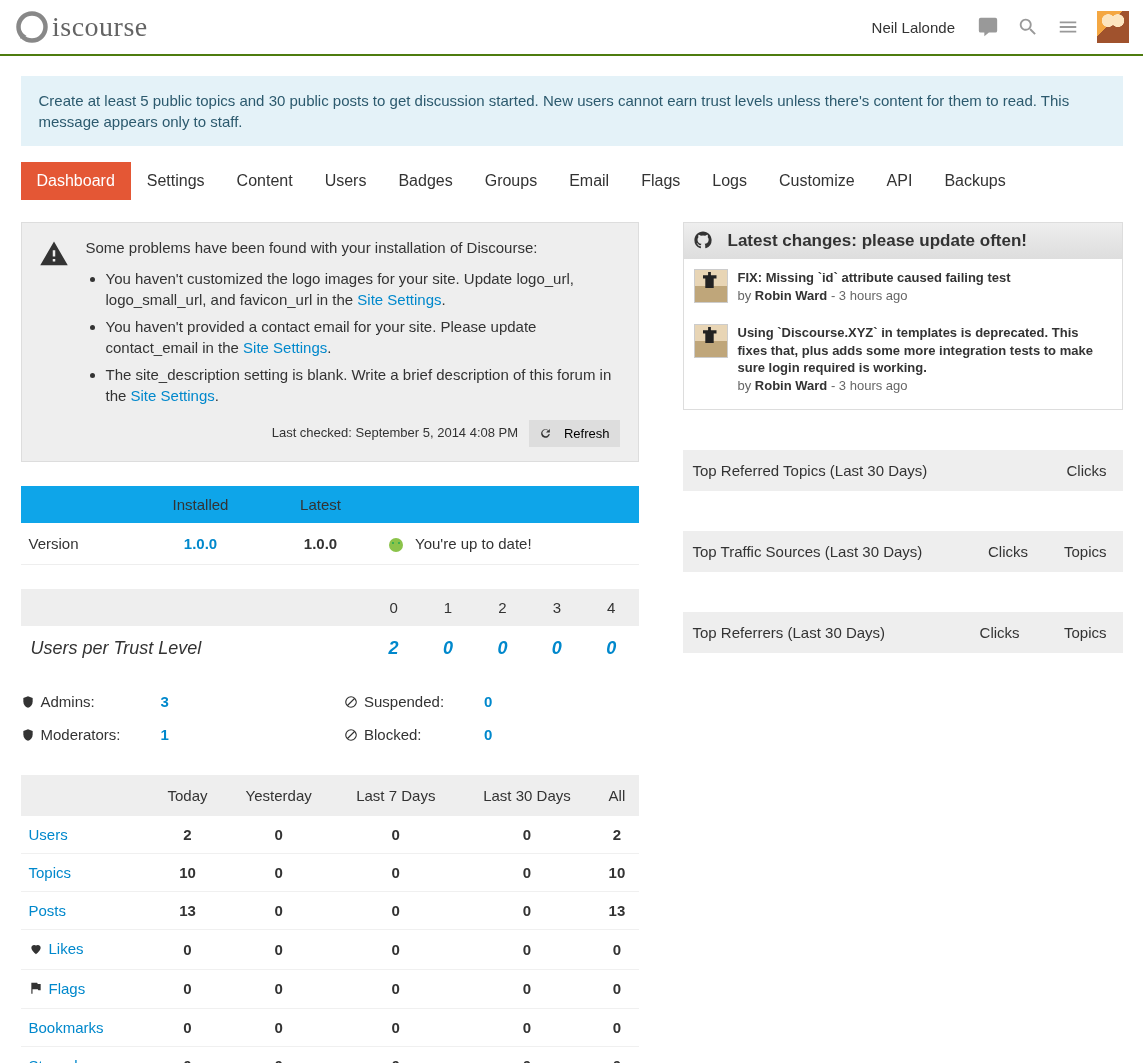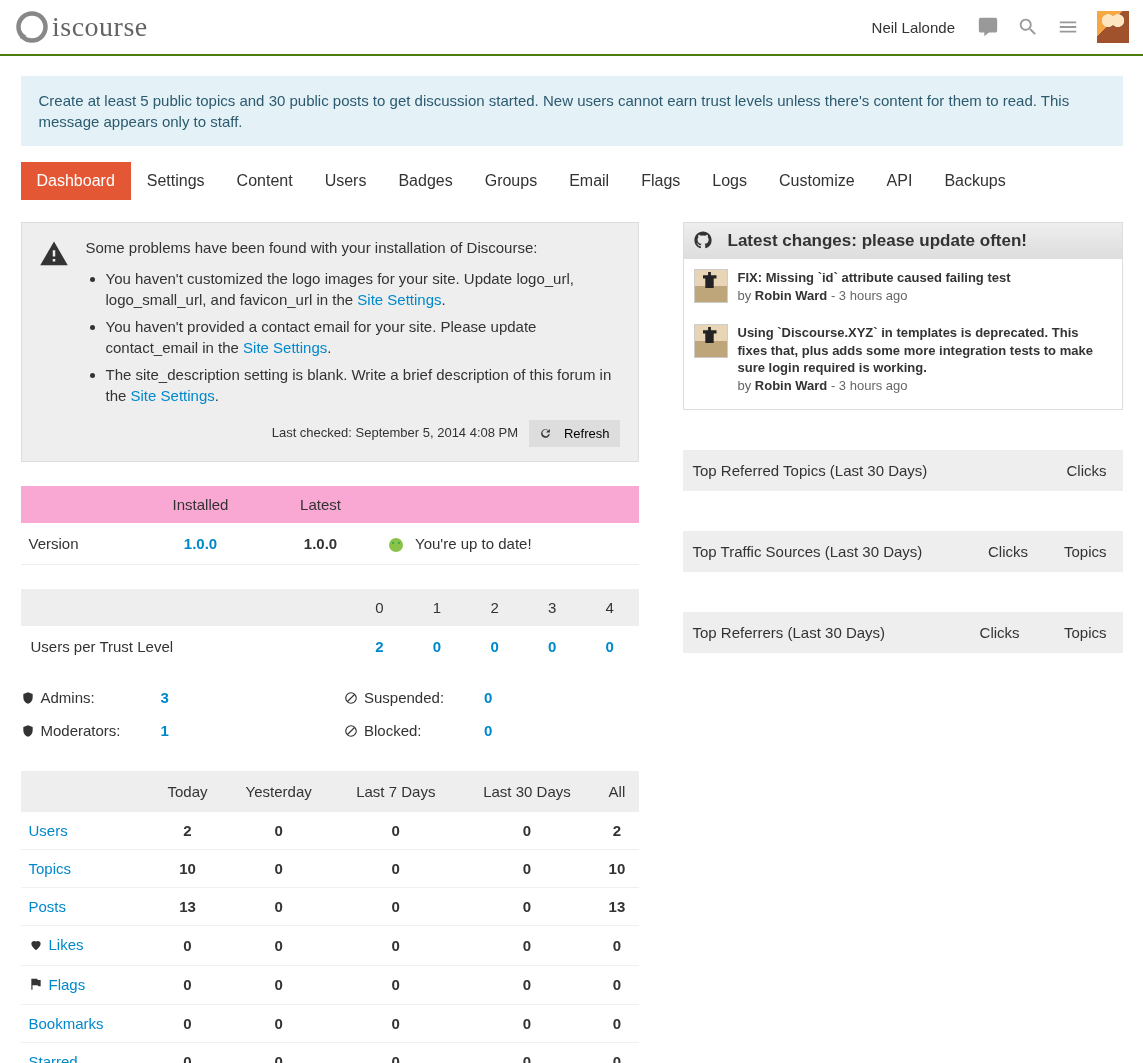--- a/index.html
+++ b/index.html
@@ -102,21 +102,21 @@
     display: inline-flex;
     align-items: center;
     gap: 12px;
     vertical-align: middle;
   }
   .btn svg { width:13px; height:13px; fill:#333;}
 
   
   table.simple { width: 100%; border-collapse: collapse; margin-top: 24px; }
   table.simple th {
-    background: #f9a8d4;
+    background: #0ea5e9;
     font-weight: normal;
     text-align: center;
     padding: 10px 8px;
     font-size: 15px;
   }
   table.simple td {
     padding: 12px 8px;
     font-size: 15px;
     border-bottom: 1px solid #eee;
   }
@@ -125,21 +125,21 @@
   .smiley {
     display:inline-block; width:14px; height:14px; background:#8bc34a;
     border-radius:50%; position:relative; vertical-align:middle;
   }
   .smiley::before{content:"";position:absolute;width:2px;height:2px;background:#2a5;top:4px;left:3px;border-radius:50%;}
   .smiley::after{content:"";position:absolute;width:2px;height:2px;background:#2a5;top:4px;right:3px;border-radius:50%;}
 
   
   table.trust { width:100%; border-collapse:collapse; margin-top:24px;}
   table.trust th { background:#eee; padding:10px; font-weight:normal; text-align:center; font-size:15px;}
-  table.trust td { padding:12px 10px; text-align:center; font-size:15px;}
+  table.trust td { padding:12px 10px; text-align:center; font-size:18px;font-style:italic;}
   table.trust td:first-child { text-align:left; }
   .blue-num { color:#0088cc; font-weight:bold; }
 
   
   .admin-counts { display:flex; gap:29px; margin-top:14px;}
   .admin-counts .col { flex:1;}
   .ac-row { display:flex; align-items:center; padding:8px 0; font-size:15px;}
   .ac-row .label { display:flex; align-items:center; gap:6px; min-width:140px;}
   .ac-row .label svg { width:14px; height:14px; fill:#333; }
   .ac-row .val { color:#0088cc; font-weight:bold; }

